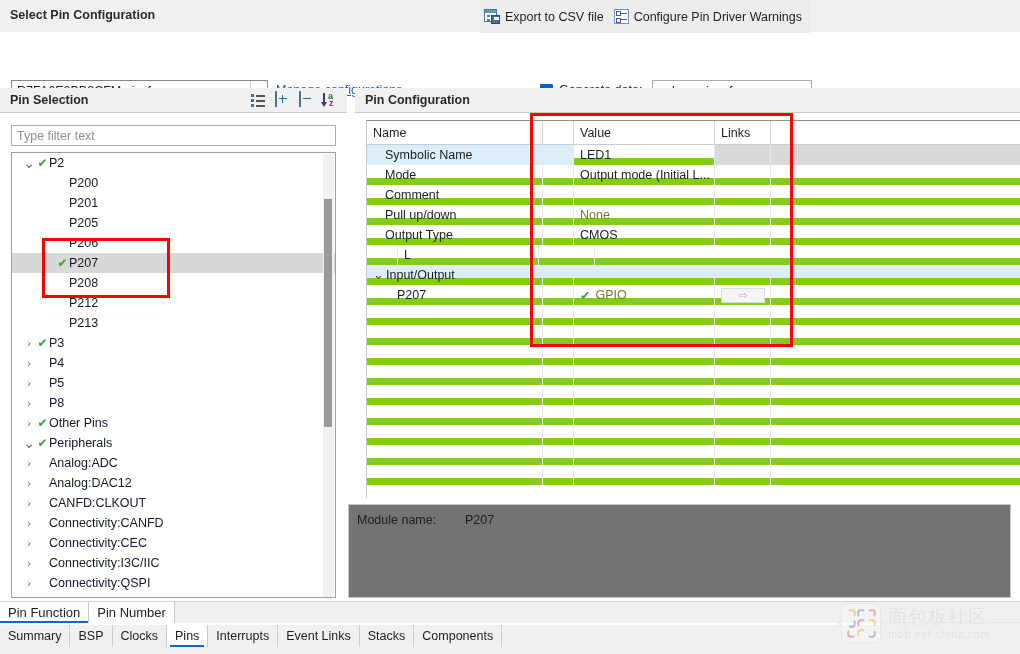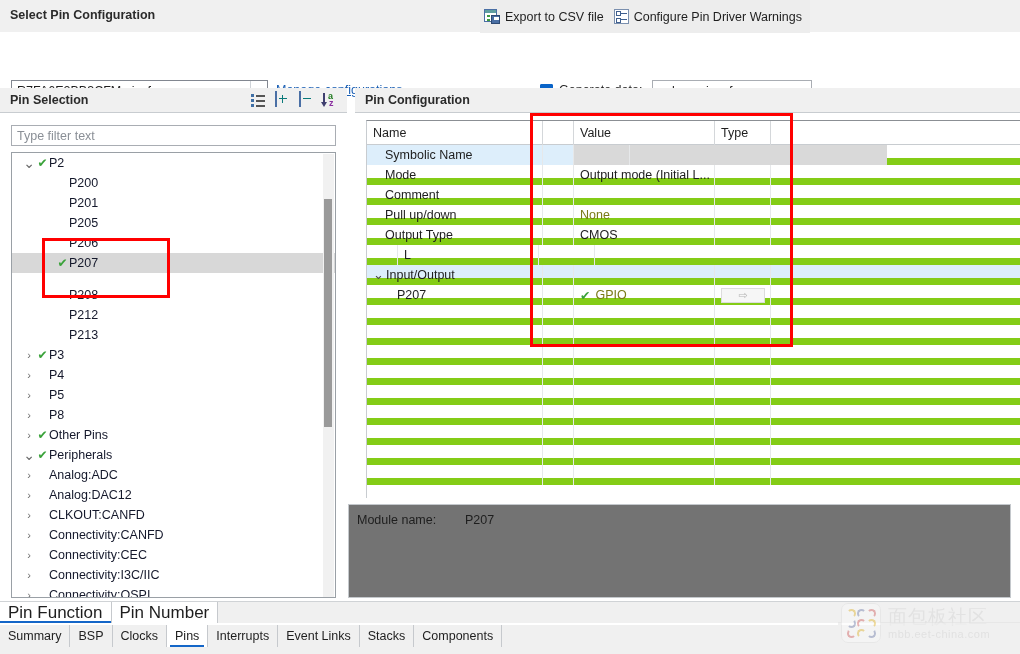--- a/index.html
+++ b/index.html
@@ -172,21 +172,21 @@
   .detail-val { color:#1e1e1e; }
   .cap-list { display:flex; flex-direction:column; line-height:17px; }
 
   
   .subtabs {
     position:absolute; left:0; top:601px; width:1020px; height:22px;
     background:#f0f0f0; border-top:1px solid #d0d3d6;
     display:flex; align-items:flex-end;
   }
   .subtab {
-    height:21px; padding:0 8px; font-size:17px; display:flex; align-items:center;
+    height:21px; padding:0 8px; font-size:13px; display:flex; align-items:center;
     background:#ffffff; border-right:1px solid #c6c9cd; color:#1e1e1e; position:relative;
   }
   .subtab.active::after {
     content:""; position:absolute; left:0; bottom:0; width:100%; height:2px; background:#1466c8;
   }
   .maintabs {
     position:absolute; left:0; top:625px; width:1020px; height:29px;
     background:#f0f0f0; display:flex; align-items:flex-start;
   }
   .mtab {
@@ -320,21 +320,21 @@
         <div class="tnode" style="padding-left: 30px;">
           <span class="twist"></span>
           <span class="chk-blank"></span>
           <span class="tlabel">P206</span>
         </div>
         <div class="tnode sel" style="padding-left: 30px;">
           <span class="twist"></span>
           <span class="chk-green">✔</span>
           <span class="tlabel">P207</span>
         </div>
-        <div class="tnode" style="padding-left: 30px; margin-top: 12px;">
+        <div class="tnode" style="padding-left: 30px;">
           <span class="twist"></span>
           <span class="chk-blank"></span>
           <span class="tlabel">P208</span>
         </div>
         <div class="tnode" style="padding-left: 30px;">
           <span class="twist"></span>
           <span class="chk-blank"></span>
           <span class="tlabel">P212</span>
         </div>
         <div class="tnode" style="padding-left: 30px;">
@@ -378,21 +378,21 @@
           <span class="tlabel">Analog:ADC</span>
         </div>
         <div class="tnode" style="padding-left: 10px;">
           <span class="twist">›</span>
           <span class="chk-blank"></span>
           <span class="tlabel">Analog:DAC12</span>
         </div>
         <div class="tnode" style="padding-left: 10px;">
           <span class="twist">›</span>
           <span class="chk-blank"></span>
-          <span class="tlabel">CLKOUT:CANFD</span>
+          <span class="tlabel">CANFD:CLKOUT</span>
         </div>
         <div class="tnode" style="padding-left: 10px;">
           <span class="twist">›</span>
           <span class="chk-blank"></span>
           <span class="tlabel">Connectivity:CANFD</span>
         </div>
         <div class="tnode" style="padding-left: 10px;">
           <span class="twist">›</span>
           <span class="chk-blank"></span>
           <span class="tlabel">Connectivity:CEC</span>
@@ -417,29 +417,32 @@
 
   <div class="panel-header" id="right-header">
     <span class="ttl">Pin Configuration</span>
   </div>
 
   <div class="grid-area">
     <div class="grid-head">
       <div class="gh" style="width:176px;">Name</div>
       <div class="gh" style="width:31px;"></div>
       <div class="gh" style="width:141px;">Value</div>
-      <div class="gh" style="width:56px;">Type</div>
+      <div class="gh" style="width:56px;">Links</div>
       <div class="gh" style="width:257px;border-right:none;"></div>
     </div>
     <div id="grid-rows">
         <div class="grow">
           <div class="gcell" style="width: 176px; padding-left: 18px; background: rgb(221, 238, 251);">
             <span>Symbolic Name</span>
           </div>
           <div class="gcell" style="width: 31px; background: rgb(221, 238, 251);"></div>
+          <div class="gcell" style="width: 141px;">
+            <span>LED1</span>
+          </div>
           <div class="gcell gray" style="width: 56px; padding-left: 2px;"></div>
           <div class="gcell gray" style="width: 257px; border-right: none;"></div>
         </div>
         <div class="grow">
           <div class="gcell" style="width: 176px; padding-left: 18px;">
             <span>Mode</span>
           </div>
           <div class="gcell" style="width: 31px;"></div>
           <div class="gcell" style="width: 141px;">
             <span>Output mode (Initial L...</span>

